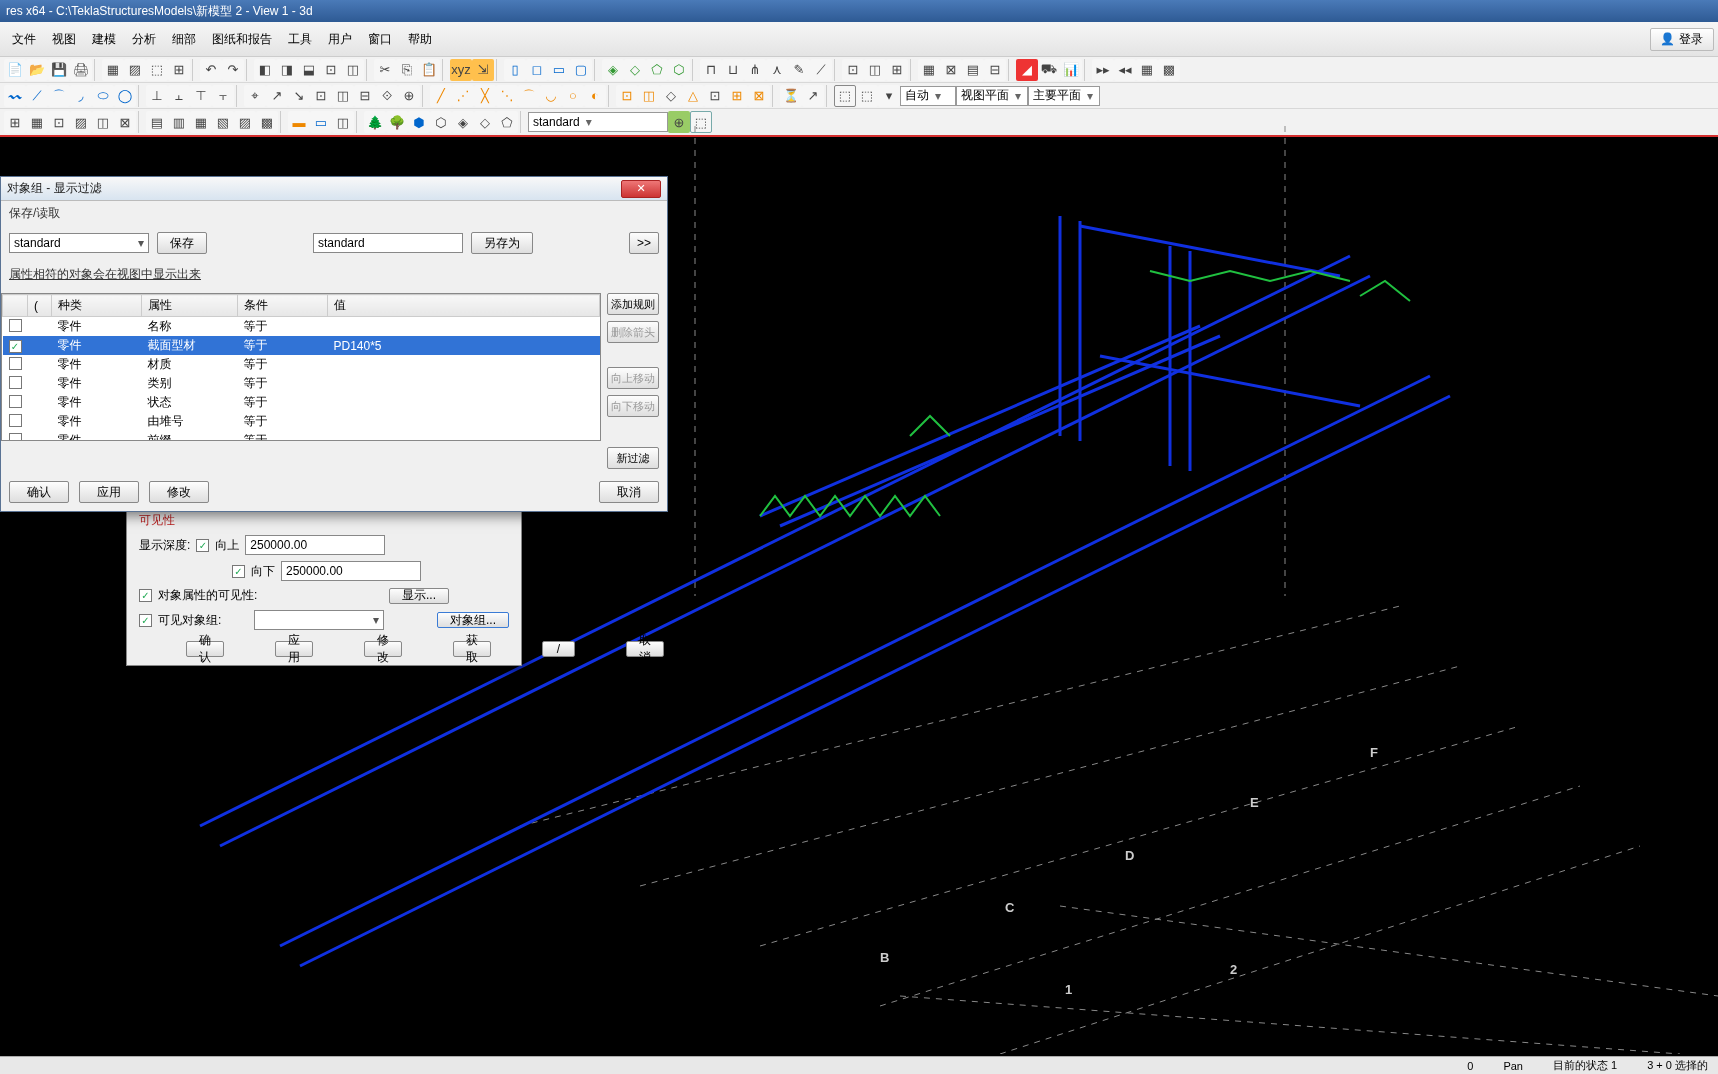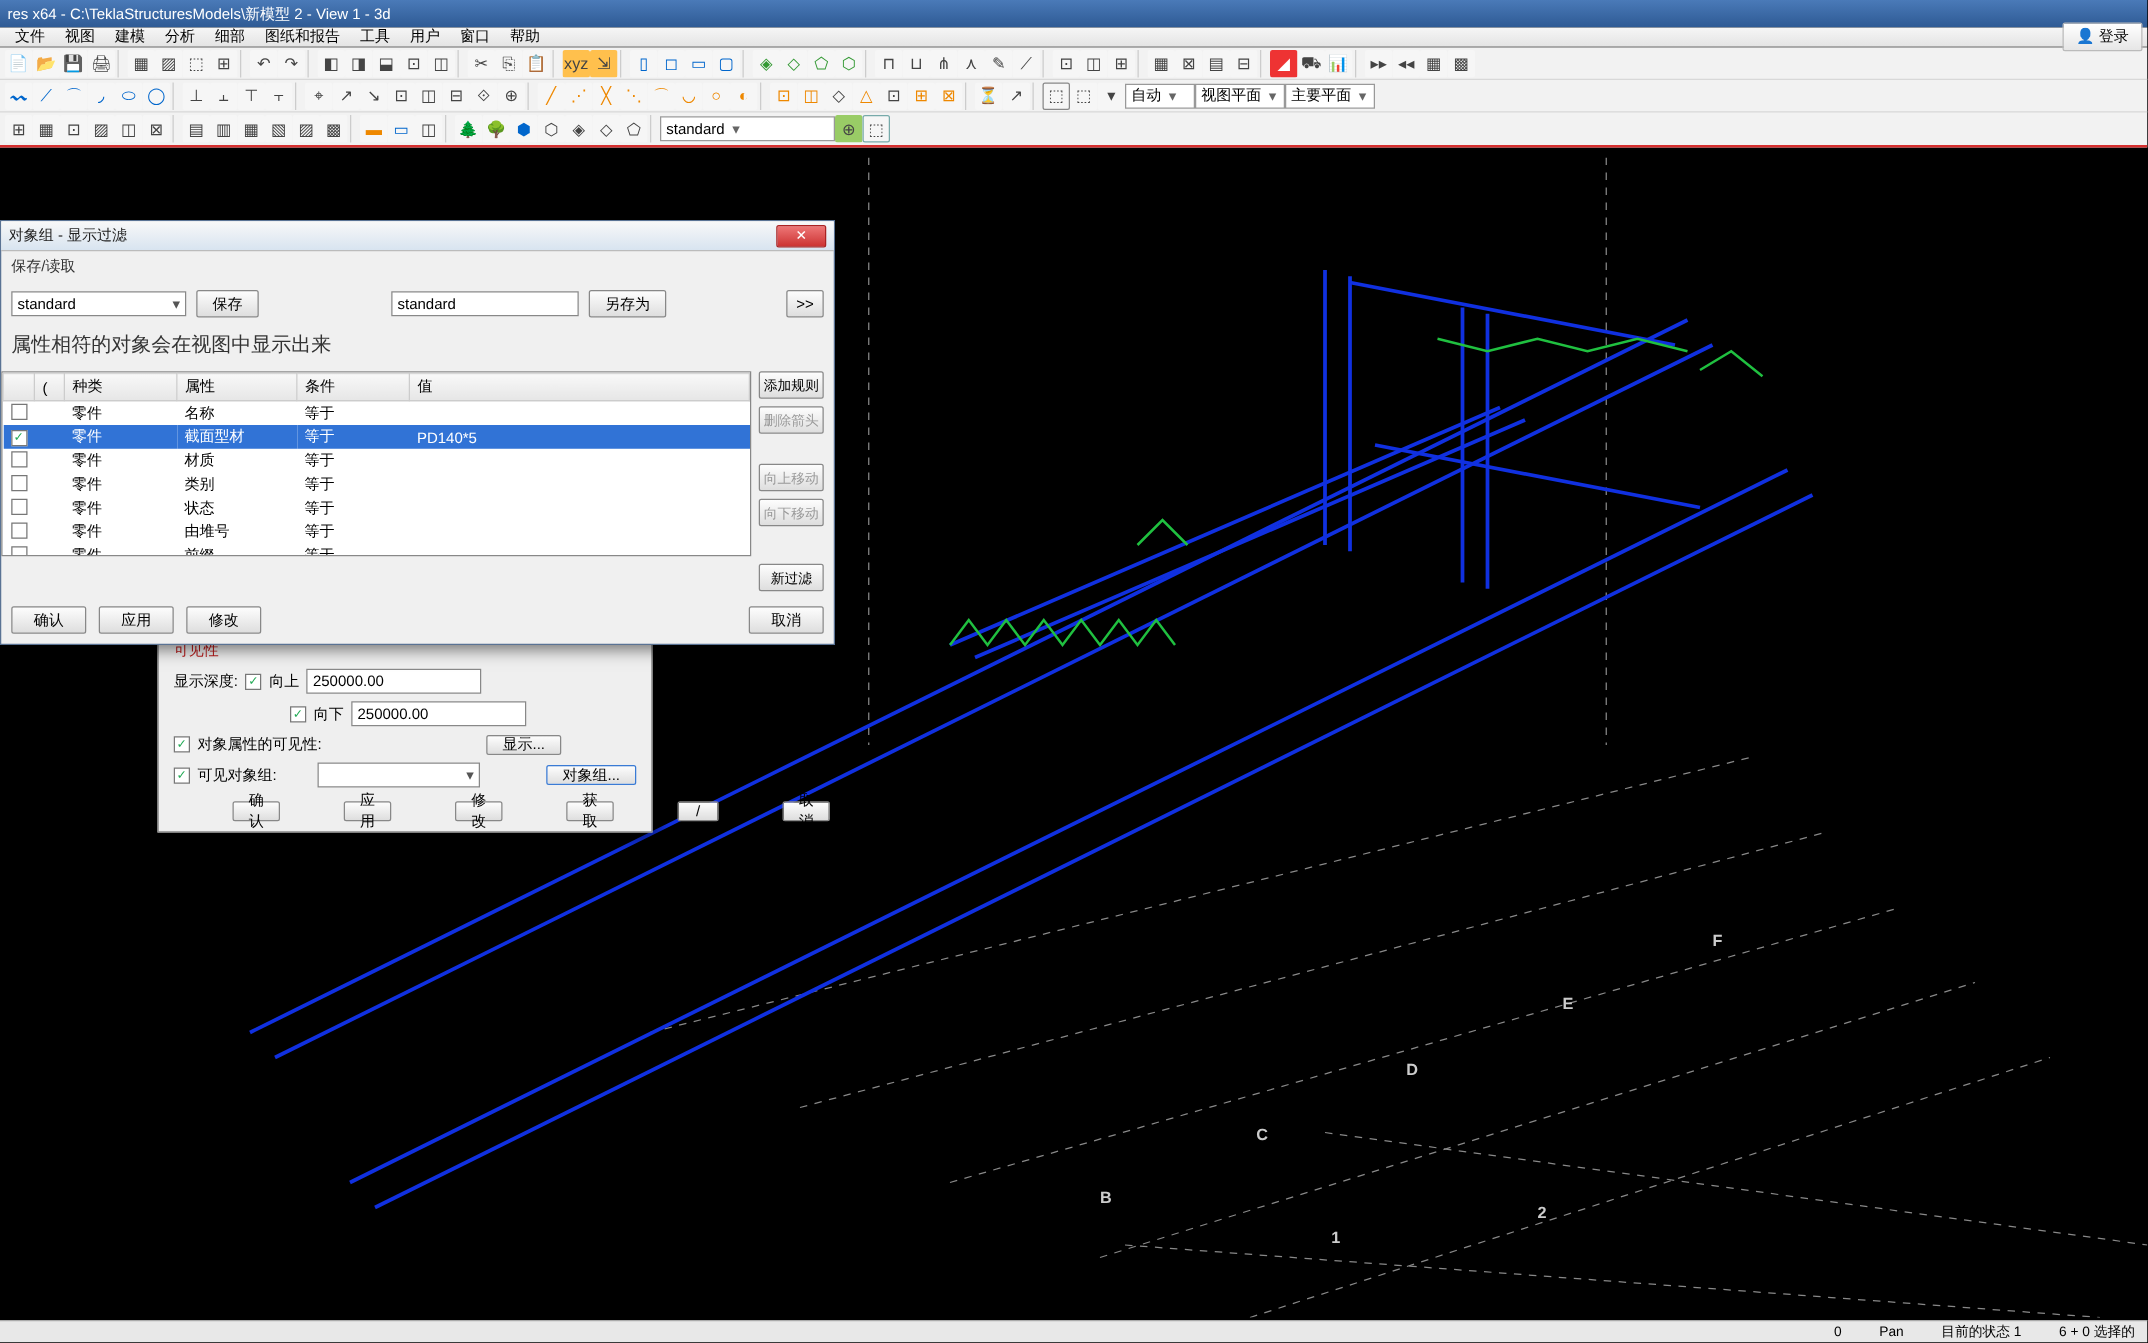--- a/index.html
+++ b/index.html
@@ -2,21 +2,21 @@
 <html><head>
 <meta charset="utf-8">
 <style>
 * { box-sizing: border-box; margin: 0; padding: 0; font-family: "Microsoft YaHei", SimSun, Arial, sans-serif; }
 body { width: 1718px; height: 1074px; background: #000; overflow: hidden; position: relative; font-size: 12px; }
 
 
 .titlebar { height: 22px; background: linear-gradient(#4a7ab8,#2e5a94); color: #fff; display: flex; align-items: center; padding: 0 6px; font-size: 12px; }
 
 
-.menubar { height: 16px; background: linear-gradient(#f6f6f6,#e4e4e4); display: flex; align-items: center; padding: 0 4px; border-bottom: 1px solid #ccc; }
+.menubar { height: 35px; background: linear-gradient(#f6f6f6,#e4e4e4); display: flex; align-items: center; padding: 0 4px; border-bottom: 1px solid #ccc; }
 .menubar .mi { padding: 2px 8px; cursor: default; }
 .menubar .spacer { flex: 1; }
 .login-btn { padding: 2px 10px; border: 1px solid #bbb; background: linear-gradient(#fff,#e6e6e6); border-radius: 2px; }
 .login-btn::before { content:"👤 "; }
 
 
 .toolbar-area { background: #f2f2f2; border-bottom: 2px solid #d62f2f; }
 .toolrow { height: 26px; display: flex; align-items: center; padding: 2px 4px; gap: 0; border-bottom: 1px solid #d8d8d8; }
 .toolrow:last-child { border-bottom: none; }
 .tb { width: 22px; height: 22px; border: 1px solid transparent; display: inline-flex; align-items: center; justify-content: center; font-size: 13px; color: #444; background: #f6f6f6; border-radius: 2px; }
@@ -32,21 +32,21 @@
 .btn { height: 22px; padding: 0 12px; border: 1px solid #888; background: linear-gradient(#fdfdfd,#dedede); border-radius: 2px; font-size: 12px; display: inline-flex; align-items: center; justify-content: center; }
 .btn:disabled { color:#999; }
 .txt { height: 20px; border: 1px solid #888; padding: 0 4px; background:#fff; font-size:12px; }
 .combo { height: 20px; border: 1px solid #888; padding: 0 4px; background:#fff; font-size:12px; display:inline-flex; align-items:center; }
 .combo::after { content:"▾"; margin-left:auto; color:#555; padding-left:6px; }
 
 
 #dlg-filter { left: 0; top: 176px; width: 668px; }
 #dlg-filter .group-label { padding: 4px 8px; font-size:12px; color:#333; }
 #dlg-filter .save-row { display:flex; align-items:center; gap:8px; padding: 6px 8px; }
-#dlg-filter .desc { padding: 6px 8px; font-size:16px; color:#333; }
+#dlg-filter .desc { padding: 6px 8px; font-size:12px; color:#333;text-decoration:underline; }
 .filter-body { display:flex; padding: 4px 8px 4px 0; gap:6px; }
 .filter-table-wrap { flex:1; border:1px solid #888; background:#fff; height: 148px; overflow:hidden; position:relative; }
 .filter-table { width:100%; border-collapse:collapse; font-size:12px; }
 .filter-table th { background: linear-gradient(#f8f8f8,#e6e6e6); border:1px solid #ccc; text-align:left; padding:2px 6px; font-weight:normal; height:18px; }
 .filter-table td { padding:1px 6px; height:17px; white-space:nowrap; }
 .filter-table tr.sel td { background:#3173d6; color:#fff; }
 .filter-side { width: 52px; display:flex; flex-direction:column; gap:6px; }
 .filter-side .btn { width:100%; padding:0; font-size:11px; height:22px; }
 #dlg-filter .bottom-btns { display:flex; gap:10px; padding:8px; }
 #dlg-filter .bottom-btns .btn { width:60px; }
@@ -428,14 +428,14 @@
     <span class="spacer"></span>
     <button class="btn">取消</button>
   </div>
 </div>
 
 <div class="statusbar">
   <span class="spacer"></span>
   <span>0</span>
   <span>Pan</span>
   <span>目前的状态 1</span>
-  <span>6 + 0 选择的</span>
+  <span>3 + 0 选择的</span>
 </div>
 
 </body></html>

